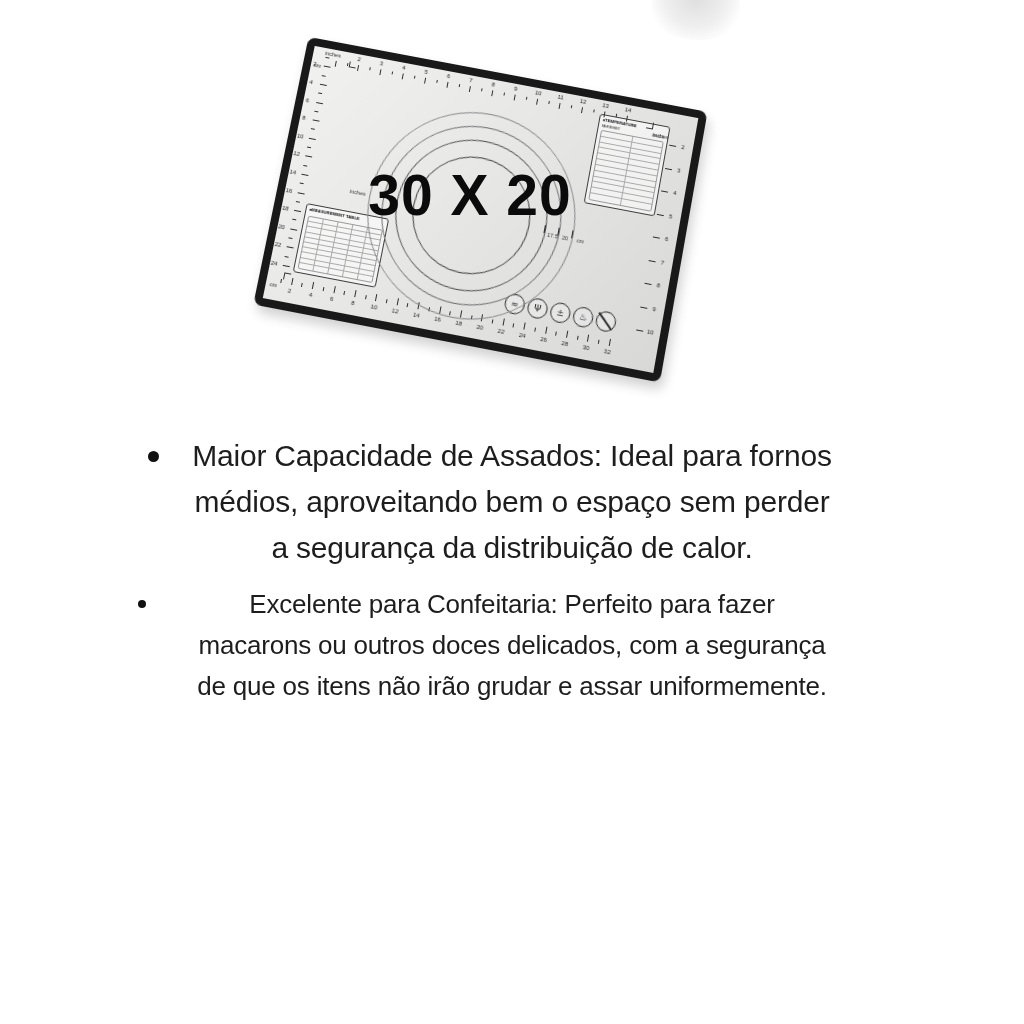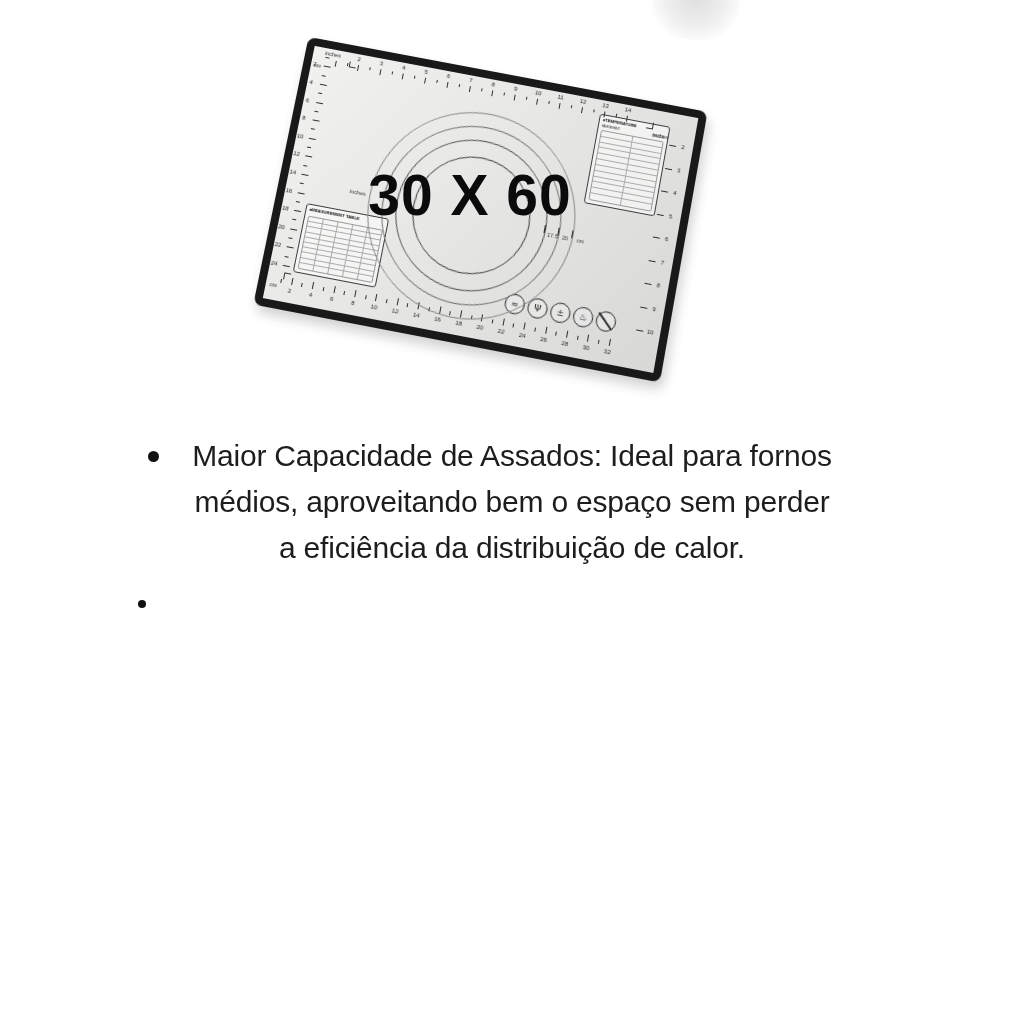--- a/index.html
+++ b/index.html
@@ -389,24 +389,25 @@
         <div class="circ-label" style="left: 46px; top: 136px; width: 34px; text-align: right;">inches</div>
         <div class="tick v" style="left: 262px; top: 135px; height: 8px;"></div>
         <div class="tick v" style="left: 276px; top: 135px; height: 8px;"></div>
         <div class="tick v" style="left: 290px; top: 135px; height: 8px;"></div>
         <div class="circ-label" style="left: 266px; top: 142px;">17.5</div>
         <div class="circ-label" style="left: 281px; top: 142px;">20</div>
         <div class="circ-label" style="left: 296px; top: 142px;">cm</div>
       </div>
   </div>
 
-  <div class="size-overlay">30 X 60</div>
+  <div class="size-overlay">30 X 20</div>
 </div>
 
 <ul class="features">
     <li class="f2">
       <span class="dot"></span>
-      <div class="ftext">Maior Capacidade de Assados: Ideal para fornos médios, aproveitando bem o espaço sem perder a eficiência da distribuição de calor.</div>
+      <div class="ftext">Maior Capacidade de Assados: Ideal para fornos médios, aproveitando bem o espaço sem perder a segurança da distribuição de calor.</div>
     </li>
     <li class="f3">
       <span class="dot"></span>
+      <div class="ftext">Excelente para Confeitaria: Perfeito para fazer macarons ou outros doces delicados, com a segurança de que os itens não irão grudar e assar uniformemente.</div>
     </li>
   </ul>
 
 </body></html>

